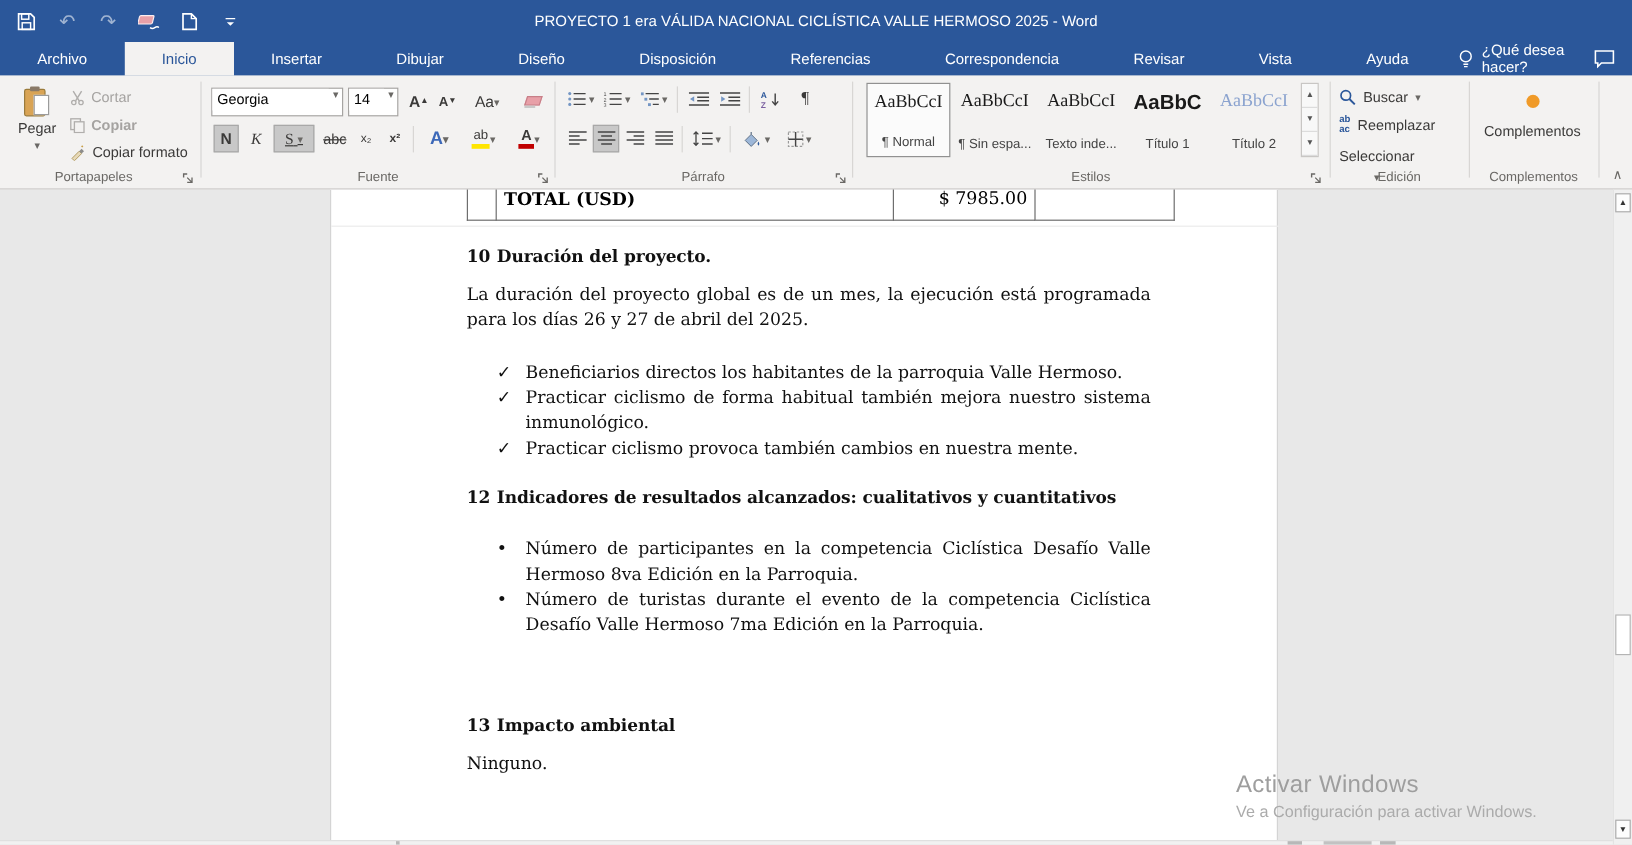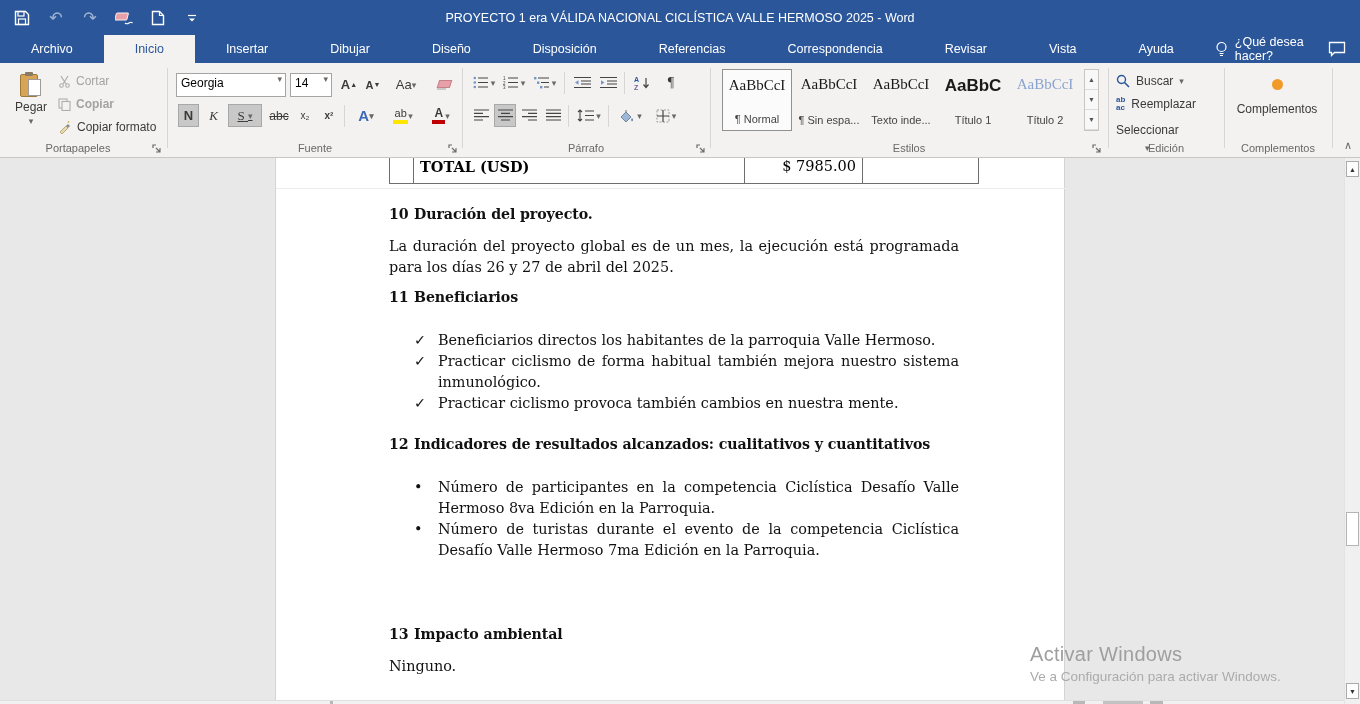--- a/index.html
+++ b/index.html
@@ -474,21 +474,20 @@
         </tr>
       </tbody>
         </table>
       <div class="table-underline"></div>
       <div class="doc-body">
           <div class="doc-section" data-idx="0">
             <div class="doc-heading"><span class="h-num">10</span><span class="h-text">Duración del proyecto.</span></div>
             <div class="doc-para">La duración del proyecto global es de un mes, la ejecución está programada para los días 26 y 27 de abril del 2025.</div>
           </div>
           <div class="doc-section" data-idx="1">
-            <div class="doc-heading"><span class="h-num">11</span><span class="h-text">Beneficiarios</span></div>
             <div class="doc-list">
               <div class="doc-li">
                 <span class="li-marker">✓</span>
                 <span class="li-text">Beneficiarios directos los habitantes de la parroquia Valle Hermoso.</span>
               </div>
               <div class="doc-li">
                 <span class="li-marker">✓</span>
                 <span class="li-text">Practicar ciclismo de forma habitual también mejora nuestro sistema inmunológico.</span>
               </div>
               <div class="doc-li">

